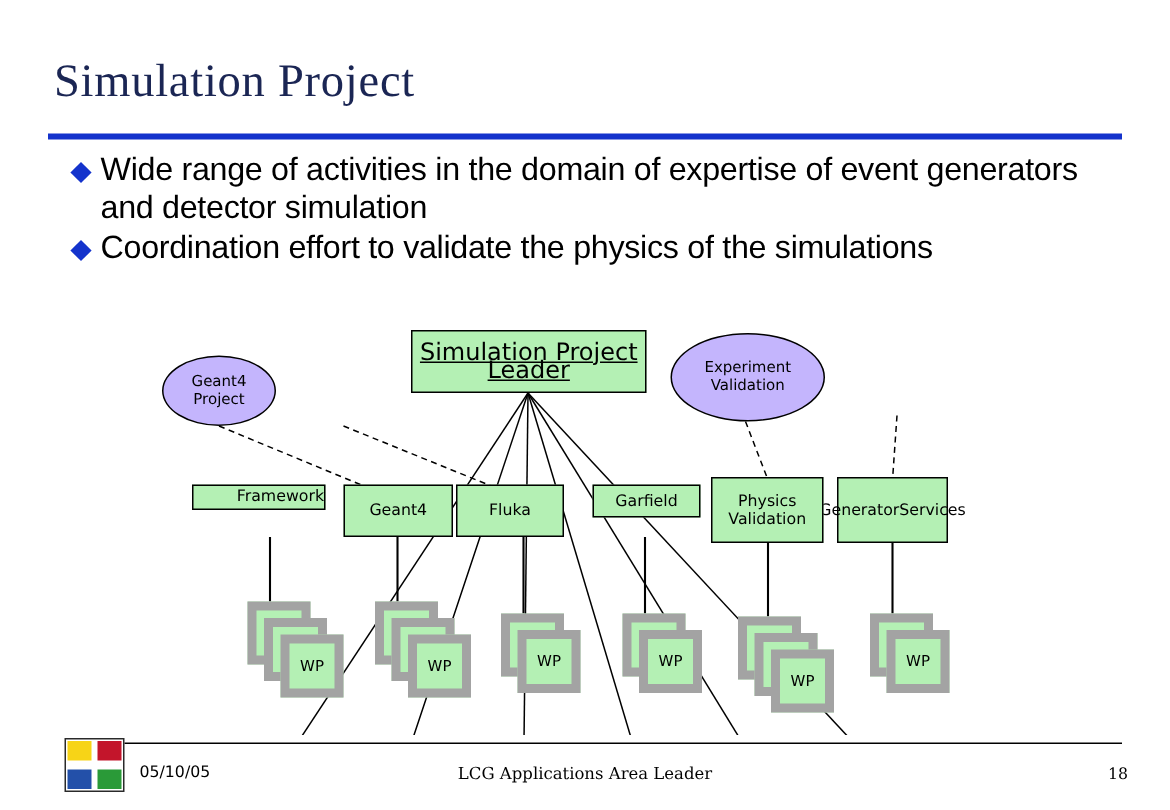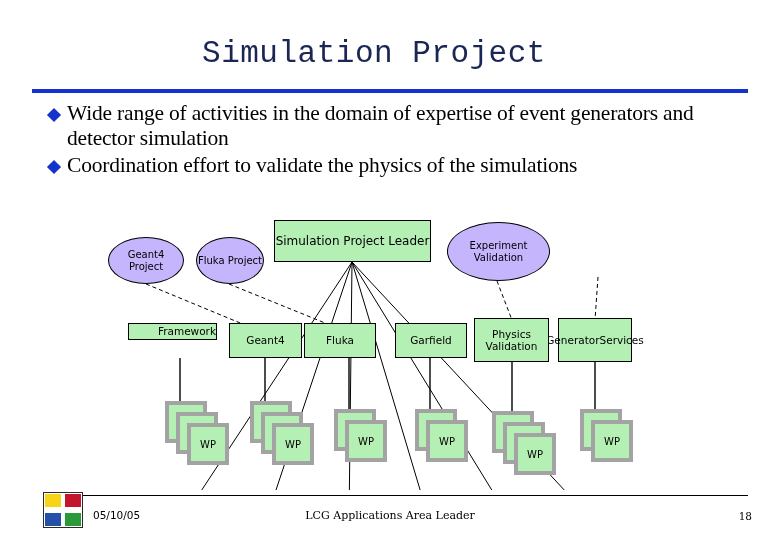--- a/index.html
+++ b/index.html
@@ -4,62 +4,62 @@
 <style>
   html,body{margin:0;padding:0;}
   body{
     width:780px;height:540px;background:#ffffff;overflow:hidden;
     font-family:"DejaVu Sans",sans-serif;position:relative;
   }
   .slide{position:absolute;inset:0;}
 
   
   .title{
-    position:absolute;left:24px;top:36px;width:700px;
-    font-family:Liberation Mono, monospace;
+    position:absolute;left:36px;top:36px;width:700px;
+    font-family:Liberation Serif, serif;
     font-size:31px;font-weight:400;color:#1b2654;
-    letter-spacing:0.5px;white-space:nowrap;text-align:center;
+    letter-spacing:0.5px;white-space:nowrap;
   }
   .title-rule{
     position:absolute;left:32px;top:89px;width:716px;height:4px;
     background:#1433cc;
   }
 
   
   .bullets{position:absolute;left:47px;top:101px;width:690px;}
   .bullet-row{display:flex;align-items:flex-start;margin-bottom:2px;}
   .bullet-mark{
     width:20px;flex:0 0 20px;padding-top:9px;
   }
   .diamond{
     width:10px;height:10px;background:#1433cc;
     transform:rotate(45deg);display:block;margin-left:2px;
   }
   .bullet-text{
     font-size:21.5px;line-height:25px;color:#000;
-    font-family:Liberation Serif, serif;
+    font-family:Liberation Sans, sans-serif;
     letter-spacing:-0.2px;
   }
 
   
   .diagram{position:absolute;left:0;top:205px;width:780px;height:285px;}
   .diagram svg{position:absolute;left:0;top:0;}
 
   .node{
     position:absolute;box-sizing:border-box;
     display:flex;align-items:center;justify-content:center;text-align:center;
     font-family:"DejaVu Sans",sans-serif;
     color:#000;border:1px solid #000;
   }
   .ellipse{background:#c4b5fd;border-radius:50%;font-size:10px;line-height:11.5px;}
   .box{background:#B4F0B4;font-size:10.5px;line-height:12.5px;}
-  .box-leader{font-size:12px;}
+  .box-leader{font-size:16px;text-decoration:underline;}
   .wp{
     position:absolute;width:42px;height:42px;box-sizing:border-box;
-    background:#B4F0B4;border:4px solid #a3a3a3;
+    background:#B4F0B4;border:6px solid #a3a3a3;
     display:flex;align-items:center;justify-content:center;
     font-size:10px;font-family:"DejaVu Sans",sans-serif;color:#000;
   }
   .wp-stack{position:absolute;}
 
   
   .footer-rule{
     position:absolute;left:75px;top:495px;width:673px;height:1px;background:#000;
   }
   .logo{
@@ -146,37 +146,34 @@
       </g>
     </svg>
 
     <div class="node box box-leader" style="left:274px;top:15px;width:157px;height:42px;">
       <span>Simulation Project Leader</span>
     </div>
 
     <div class="node ellipse" style="left:108px;top:32px;width:76px;height:47px;">
       <span>Geant4 Project</span>
     </div>
-    <div class="node ellipse" style="left:196px;top:32px;width:68px;height:47px;">
-      <span>Fluka Project</span>
-    </div>
     <div class="node ellipse" style="left:447px;top:17px;width:103px;height:59px;">
       <span>Experiment Validation</span>
     </div>
 
     <div class="node box" style="left:128px;top:118px;width:89px;height:17px;justify-content:flex-end;">
       <span>Framework</span>
     </div>
     <div class="node box" style="left:229px;top:118px;width:73px;height:35px;">
       <span>Geant4</span>
     </div>
     <div class="node box" style="left:304px;top:118px;width:72px;height:35px;">
       <span>Fluka</span>
     </div>
-    <div class="node box" style="left:395px;top:118px;width:72px;height:35px;">
+    <div class="node box" style="left:395px;top:118px;width:72px;height:22px;">
       <span>Garfield</span>
     </div>
     <div class="node box" style="left:558px;top:113px;width:74px;height:44px;">
       <span>GeneratorServices</span>
     </div>
     <div class="node box" style="left:474px;top:113px;width:75px;height:44px;">
       <span>Physics Validation</span>
     </div>
 
     <div class="wp-stack" style="left:165px;top:196px;">

